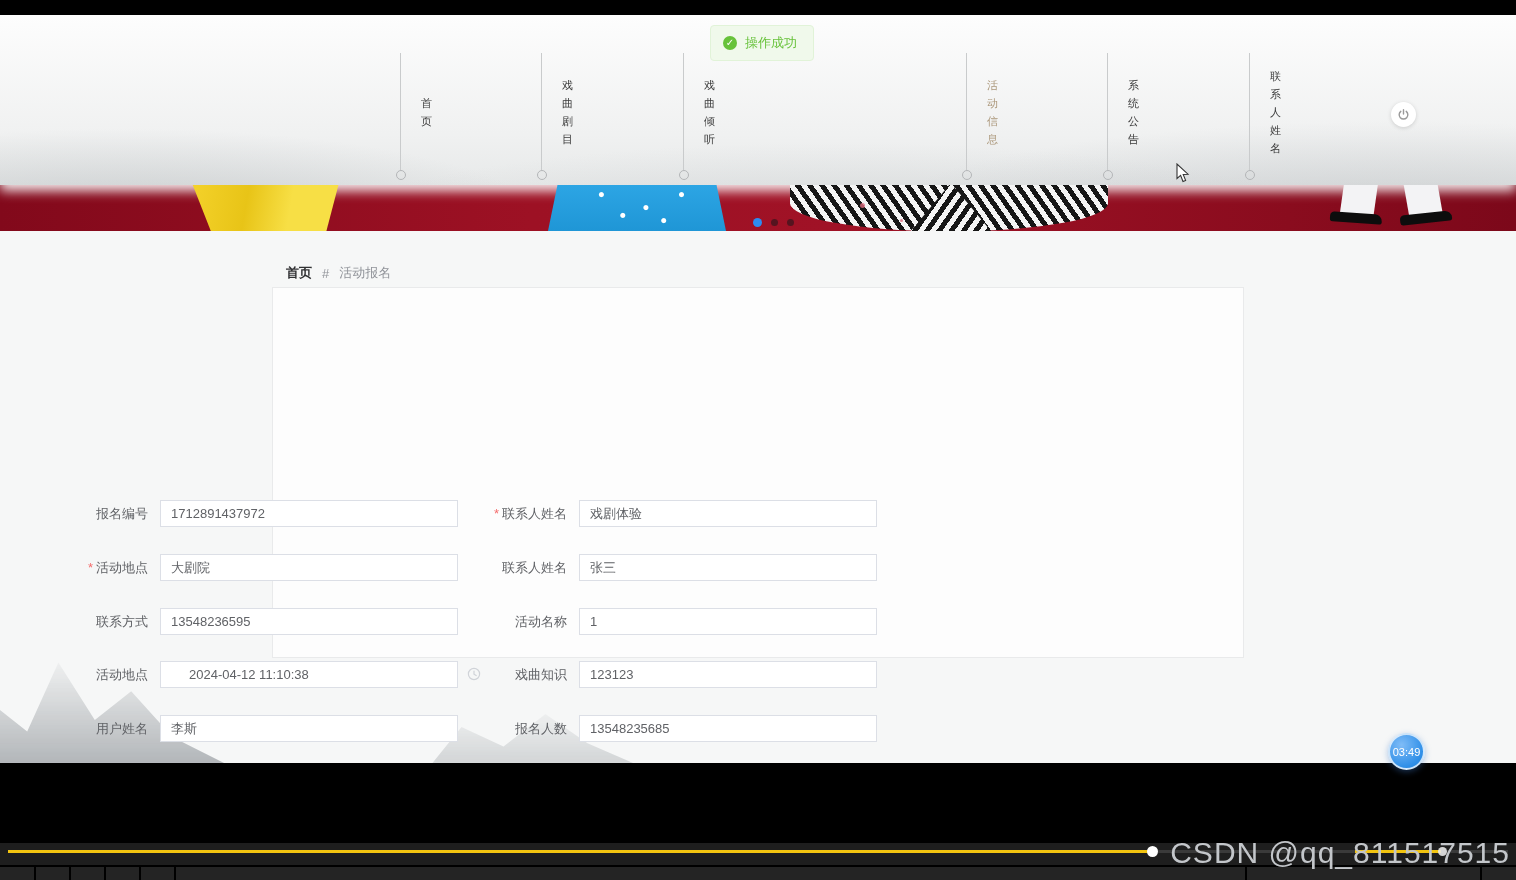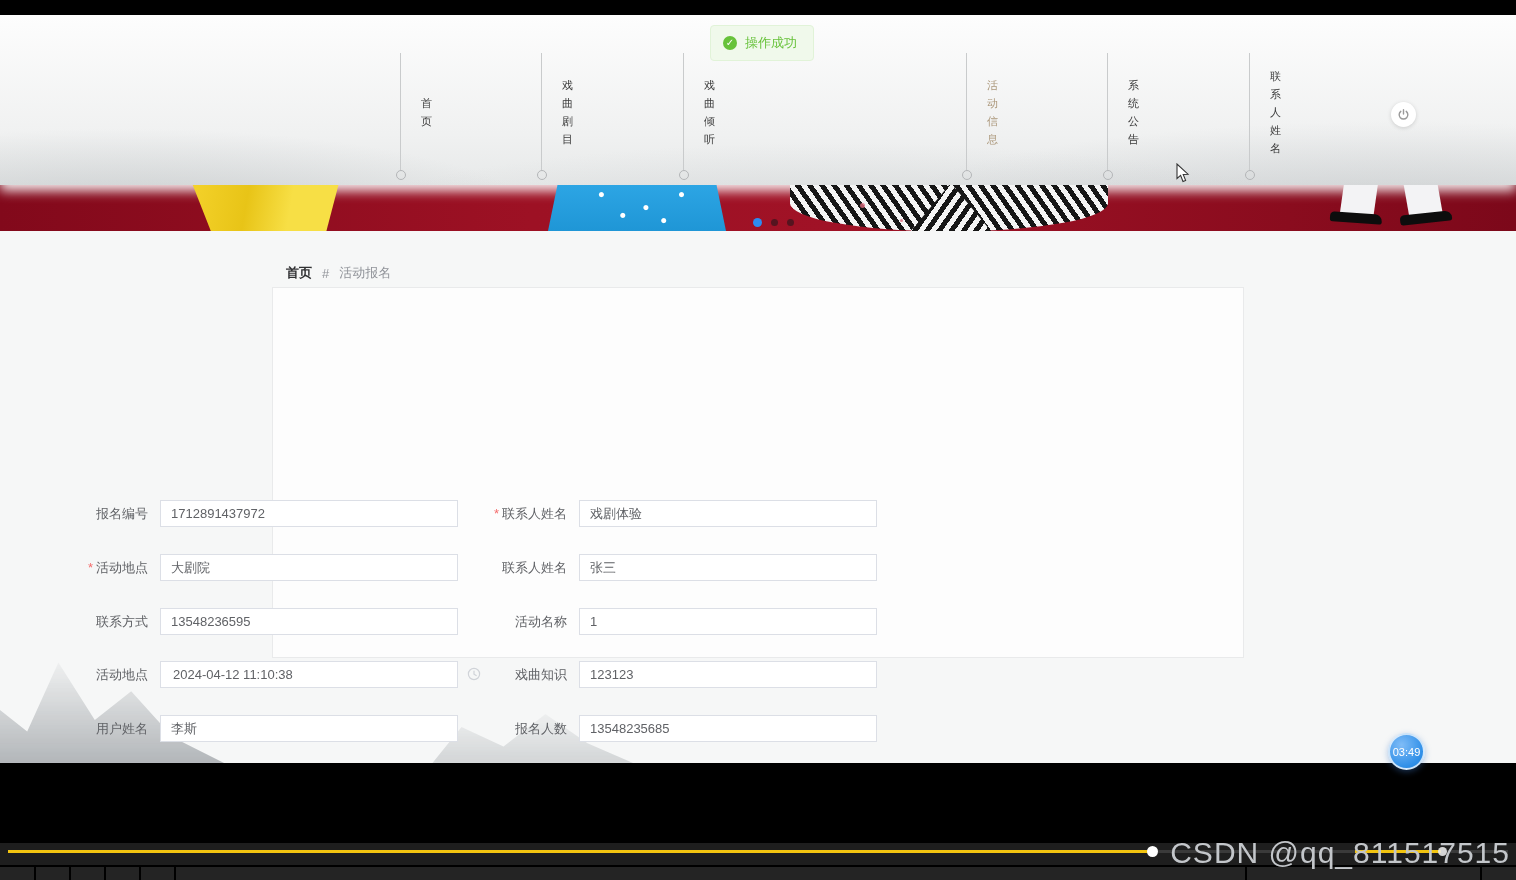--- a/index.html
+++ b/index.html
@@ -73,21 +73,21 @@
   .breadcrumb .sep{color:#909399;}
   .breadcrumb .cur{color:#909399;}
 
   .panel{position:absolute;left:272px;top:56px;width:972px;height:371px;background:#fdfdfd;border:1px solid #e9eaeb;box-sizing:border-box;}
 
   .field{position:absolute;height:27px;}
   .field .flabel{position:absolute;right:310px;top:5px;font-size:13px;color:#606266;white-space:nowrap;}
   .field.required .flabel:before{content:"*";color:#f56c6c;margin-right:3px;}
   .field .fbox{position:absolute;right:0;top:0;width:298px;height:27px;box-sizing:border-box;border:1px solid #dcdfe6;background:#fff;
     font-size:13px;color:#606266;padding:0 10px;font-family:"Liberation Sans","DejaVu Sans",sans-serif;}
-  .field .fbox.with-icon{padding-left:12px;}
+  .field .fbox.with-icon{padding-left:28px;}
   .field .clock{position:absolute;left:9px;top:6px;opacity:.7;}
   .col-l{left:458px;}
   .col-r{left:877px;}
   .row-1{top:269px;} .row-2{top:323px;} .row-3{top:377px;} .row-4{top:430px;} .row-5{top:484px;}
 
   .btns{position:absolute;left:0;top:558px;width:1516px;display:flex;justify-content:center;gap:18px;}
   .btn{height:31px;padding:0 30px;font-size:13px;color:#fff;border:none;display:flex;align-items:center;font-family:inherit;}
   .btn.cancel{background:#58585a;}
   .btn.save{background:#b3a179;}
 

